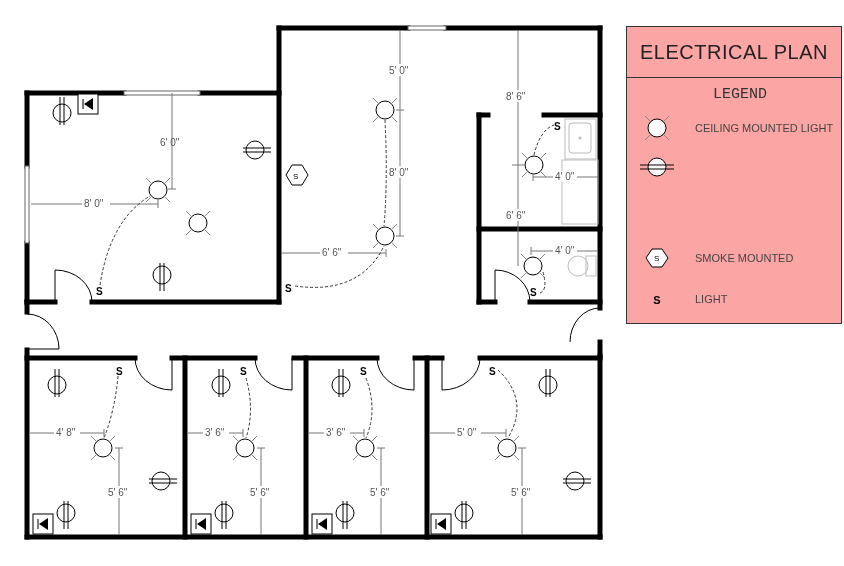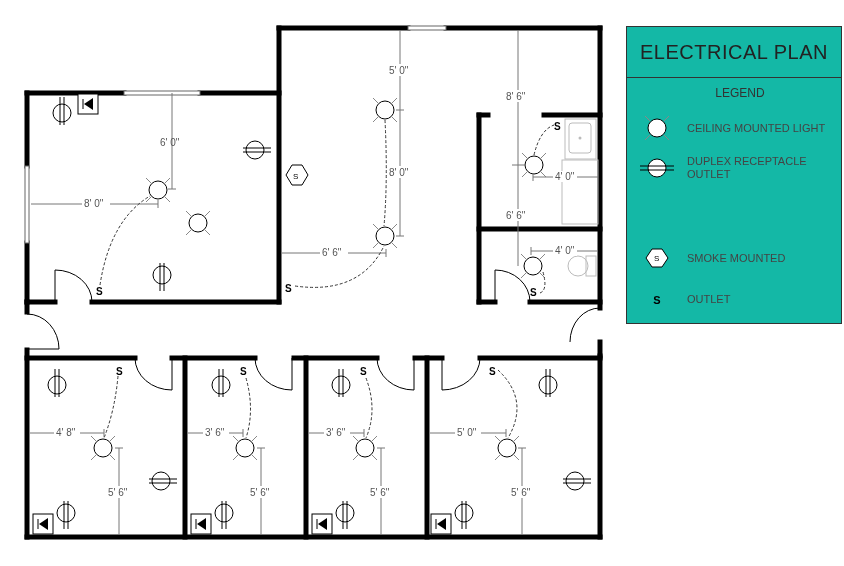--- a/index.html
+++ b/index.html
@@ -6,24 +6,24 @@
   body { width:844px; height:566px; position:relative; overflow:hidden; font-family:"Liberation Sans", sans-serif; }
   #plan { position:absolute; left:0; top:0; }
   .wall { stroke:#000; stroke-width:5; fill:none; stroke-linecap:square; }
   .thin { stroke:#000; stroke-width:1; fill:none; }
   .dim { stroke:#777; stroke-width:1; fill:none; }
   .dash { stroke:#333; stroke-width:1; fill:none; stroke-dasharray:3,2; }
   .win { stroke:#666; stroke-width:1; fill:#fff; }
   .fixture { stroke:#bbb; stroke-width:1; fill:none; }
   .dimtxt { font-family:"Liberation Sans", sans-serif; font-size:10px; fill:#555; }
   .sw { font-family:"Liberation Sans", sans-serif; font-size:10px; fill:#000; font-weight:bold; }
-  .legend { position:absolute; left:626px; top:26px; width:216px; height:298px; border:1px solid #333; box-sizing:border-box; background:#14b8a6; }
+  .legend { position:absolute; left:626px; top:26px; width:216px; height:298px; border:1px solid #333; box-sizing:border-box; background:#fca5a5; }
   .legend-title { height:50px; border-bottom:1px solid #333; display:flex; align-items:center; justify-content:center; font-size:20px; color:#222; letter-spacing:0.5px; }
-  .legend-sub { text-align:center; font-size:12px; color:#333; margin-top:8px; margin-left:12px; }
-  .legend-row { position:absolute; left:0; width:100%; display:flex; align-items:center; }
+  .legend-sub { text-align:center; font-size:15px; color:#333; margin-top:8px; margin-left:12px;font-family:Liberation Mono, monospace; }
+  .legend-row { position:absolute; left:0; width:100%; display:flex; align-items:center;gap:8px; }
   .legend-icon { width:60px; display:flex; justify-content:center; }
   .legend-label { font-size:11px; color:#444; line-height:13px; width:140px; }
 </style>
 </head>
 <body>
 
 <svg id="plan" width="620" height="566" viewBox="0 0 620 566" xmlns="http://www.w3.org/2000/svg">
   <defs>
     <g id="light">
       <circle cx="0" cy="0" r="9" fill="#fff" stroke="#000" stroke-width="1"></circle>
@@ -242,30 +242,29 @@
     <div class="legend-label">CEILING MOUNTED LIGHT</div>
   </div>
   <div class="legend-row" style="top:128px">
     <div class="legend-icon">
       <svg width="40" height="24" viewBox="-20 -12 40 24">
         <circle cx="0" cy="0" r="9" fill="#fff" stroke="#000"></circle>
         <line x1="-17" y1="-2" x2="17" y2="-2" stroke="#000"></line>
         <line x1="-17" y1="2" x2="17" y2="2" stroke="#000"></line>
       </svg>
     </div>
-    <div class="legend-label">DUPLEX RECEPTACLE OUTLET</div>
   </div>
   <div class="legend-row" style="top:220px">
     <div class="legend-icon">
       <svg width="26" height="22" viewBox="-13 -11 26 22">
         <polygon points="-11,0 -5,-9 5,-9 11,0 5,9 -5,9" fill="#fff" stroke="#000"></polygon>
         <text x="-3" y="3" font-size="8" font-family="Liberation Sans, sans-serif">S</text>
       </svg>
     </div>
     <div class="legend-label">SMOKE MOUNTED</div>
   </div>
   <div class="legend-row" style="top:266px">
     <div class="legend-icon">
       <span style="font-size:11px;font-weight:bold">S</span>
     </div>
-    <div class="legend-label">OUTLET</div>
+    <div class="legend-label">LIGHT</div>
   </div>
 </div>
 
 </body></html>

